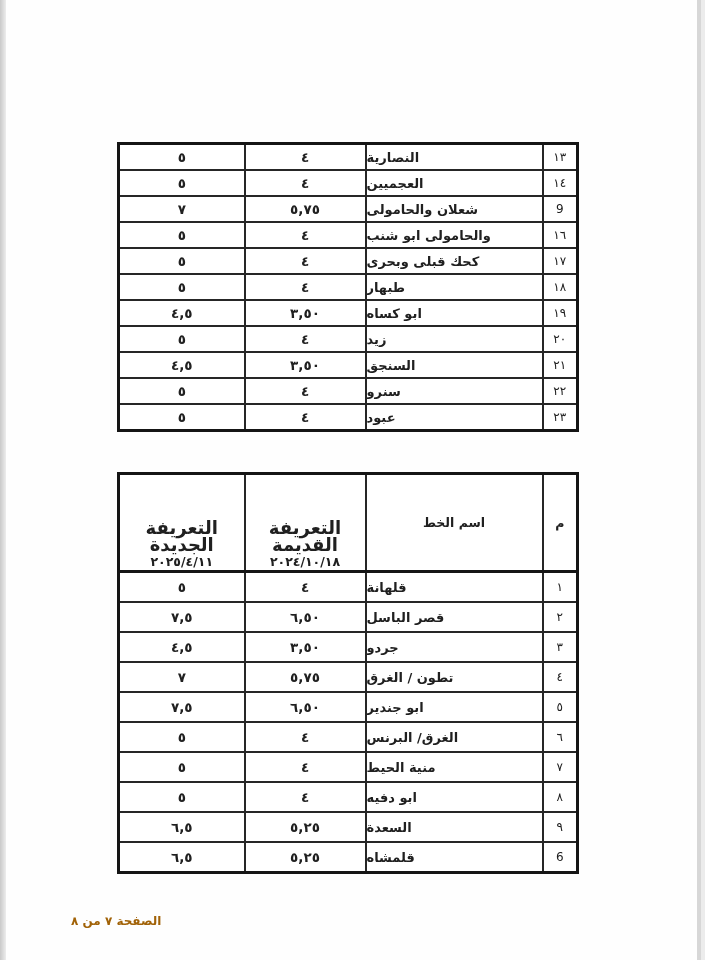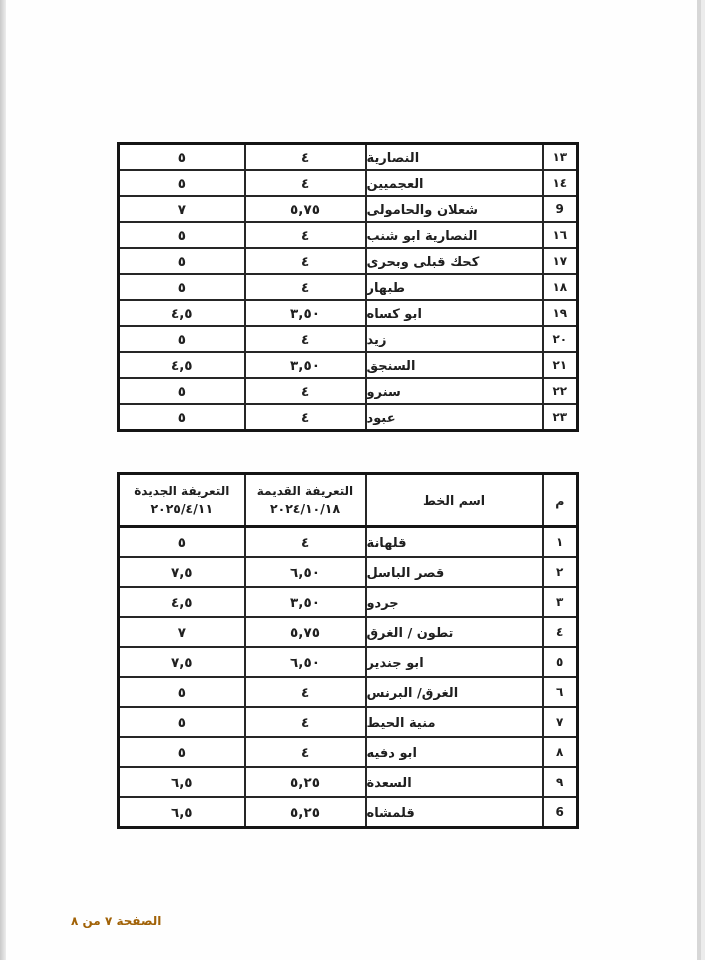--- a/index.html
+++ b/index.html
@@ -48,40 +48,40 @@
   #table1 td { height: 24px; }
   #table2 tbody td { height: 28px; }
   #table2 thead th { height: 50px; border-bottom: 3px solid #151515; }
   .co-no   { width: 35px; }
   .co-name { width: 177px; }
   .co-old  { width: 121px; }
   .co-new  { width: 126px; }
   .cell-no {
     text-align: center;
     font-size: 12px;
-    font-weight: bold;
+    font-weight: normal;
   }
   .cell-name {
     text-align: left;
     padding-right: 9px;
     font-size: 13px;
     font-weight: bold;
   }
   .cell-old, .cell-new {
     text-align: center;
     font-size: 13.5px;
     font-weight: bold;
     letter-spacing: 1.5px;
   }
   th.cell-no, th.cell-name {
     font-size: 12.5px;
     font-weight: bold;
     letter-spacing: 0;
   }
-  th .h-l1 { font-size: 12px; font-weight: bold; letter-spacing: 0; line-height: 17px; }
+  th .h-l1 { font-size: 18px; font-weight: bold; letter-spacing: 0; line-height: 17px; margin-top: 44px; }
   th .h-l2 { font-size: 12.5px; font-weight: bold; letter-spacing: 0.5px; line-height: 17px; }
   #section-title {
     position: absolute;
     left: 117px;
     top: 436px;
     width: 468px;
     text-align: right;
     font-size: 14.5px;
     font-weight: bold;
     color: #1b1b1b;
@@ -126,21 +126,21 @@
           <td class="cell-new">٥</td>
         </tr>
         <tr>
           <td class="cell-no">9</td>
           <td class="cell-name">شعلان والحامولى</td>
           <td class="cell-old">٥,٧٥</td>
           <td class="cell-new">٧</td>
         </tr>
         <tr>
           <td class="cell-no">١٦</td>
-          <td class="cell-name">النصارية ابو شنب</td>
+          <td class="cell-name">والحامولى ابو شنب</td>
           <td class="cell-old">٤</td>
           <td class="cell-new">٥</td>
         </tr>
         <tr>
           <td class="cell-no">١٧</td>
           <td class="cell-name">كحك قبلى وبحرى</td>
           <td class="cell-old">٤</td>
           <td class="cell-new">٥</td>
         </tr>
         <tr>

